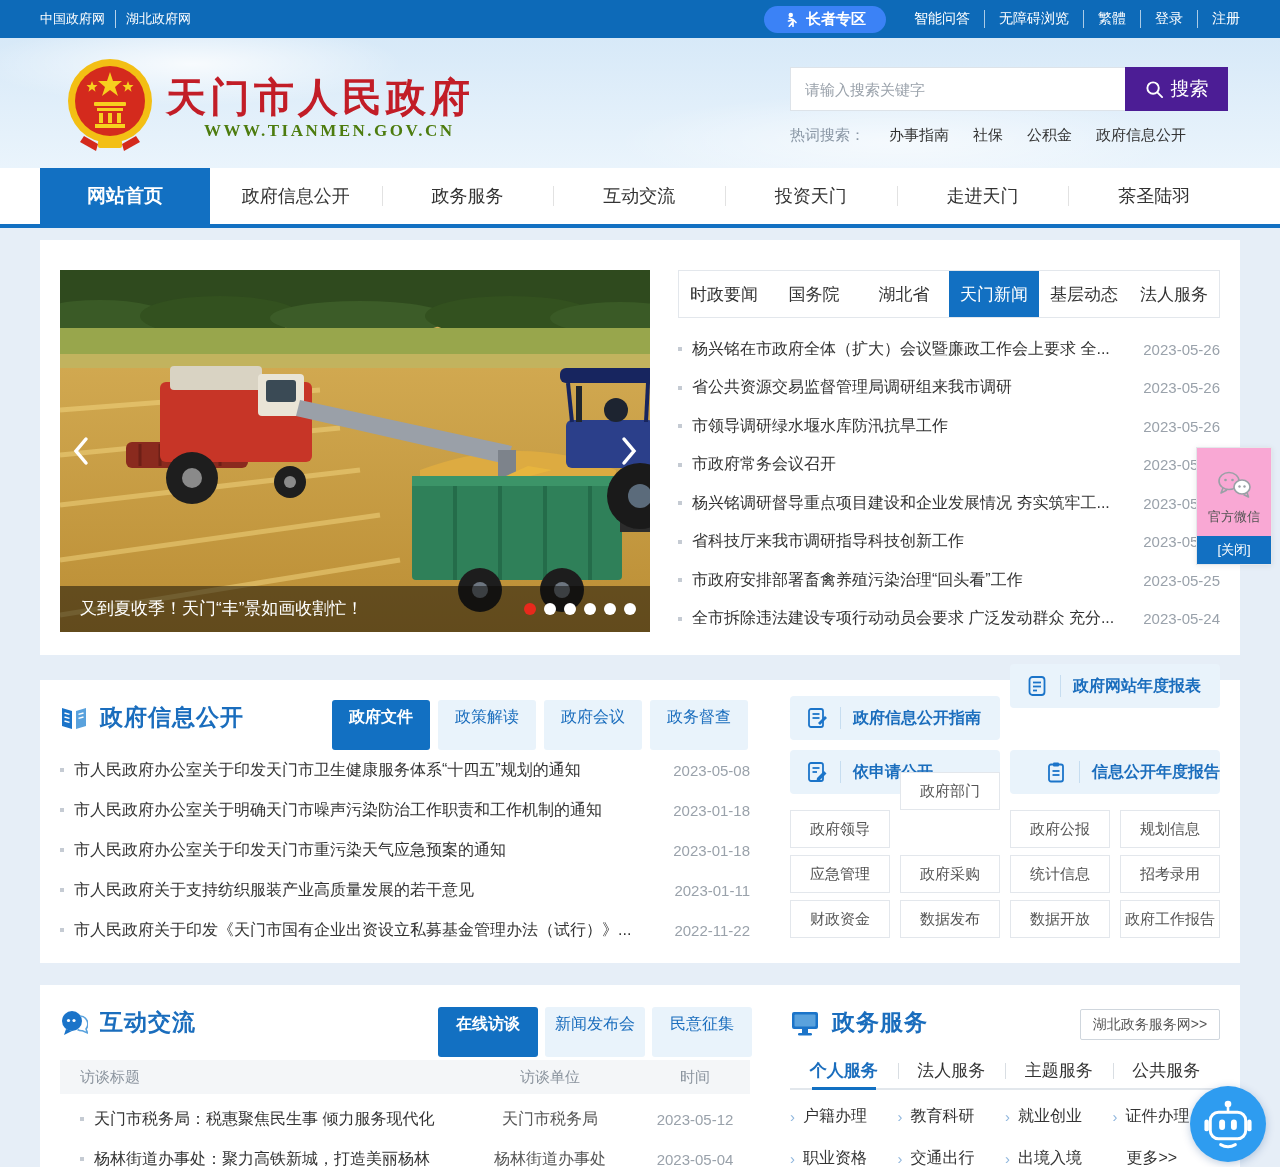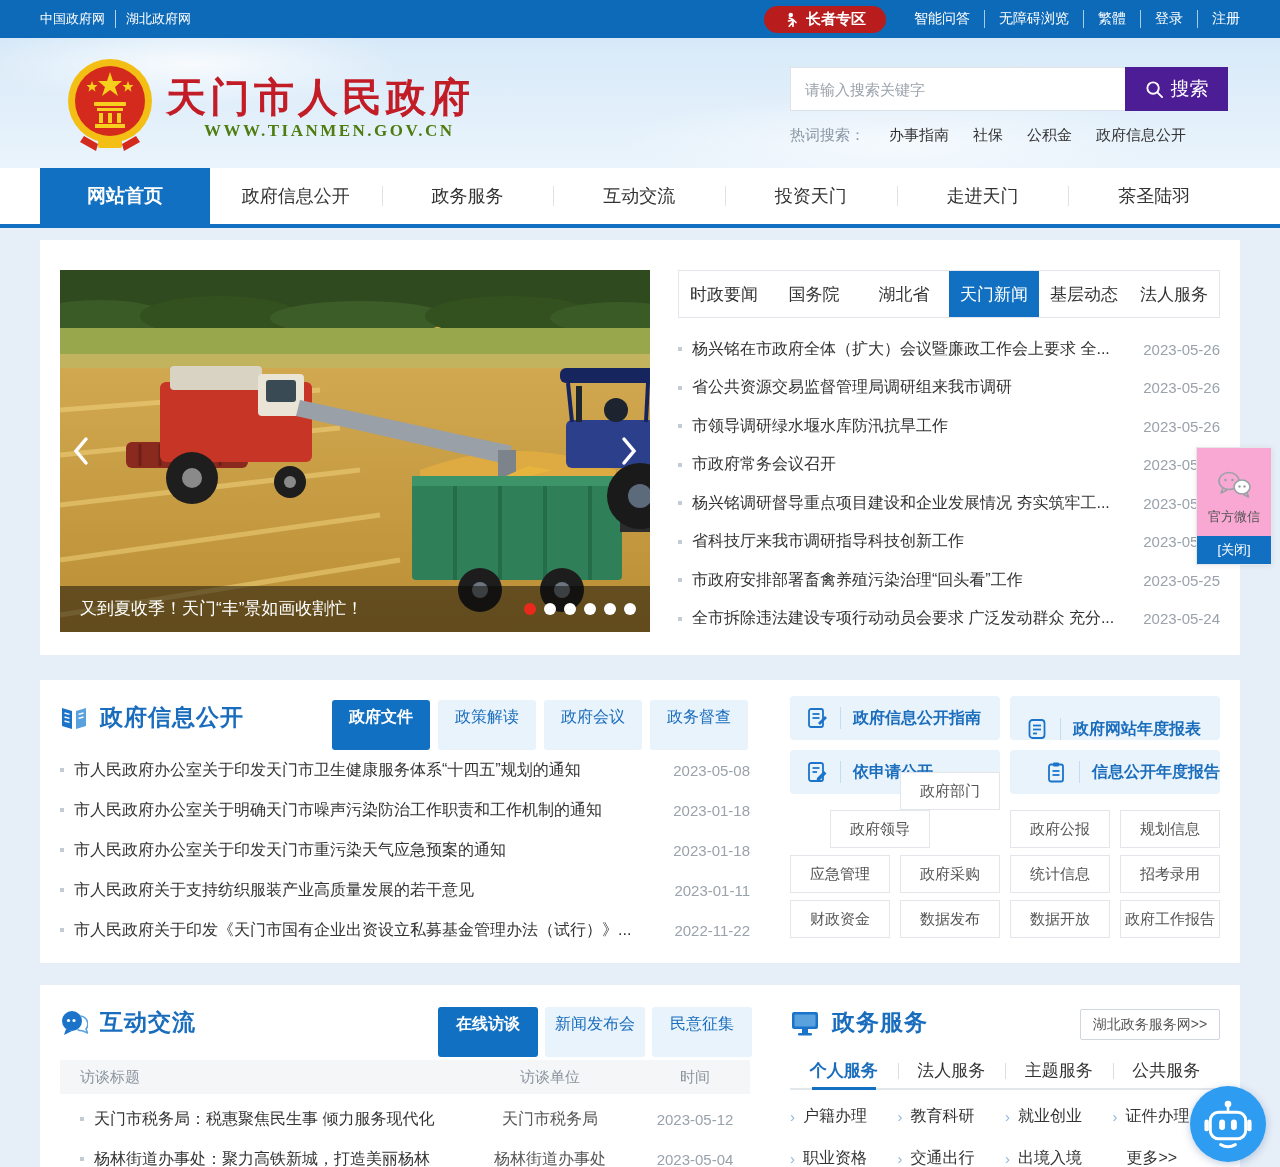--- a/index.html
+++ b/index.html
@@ -7,21 +7,21 @@
   body { font-family:"Liberation Sans","DejaVu Sans",sans-serif; background:#e6eef7; }
   .page { position:relative; width:1280px; height:1167px; overflow:hidden; background:#e6eef7; }
   .abs { position:absolute; }
 
   
   .topbar { left:0; top:0; width:1280px; height:38px; background:#0d6ab8; display:flex; align-items:center; justify-content:space-between; padding:0 40px; color:#fff; }
   .tb-left { display:flex; align-items:center; font-size:13px; }
   .tb-left .tlink { padding:0 10px; cursor:pointer; }
   .tb-left .tlink:first-child { padding-left:0; border-right:1px solid rgba(255,255,255,.7); }
   .tb-right { display:flex; align-items:center; gap:14px; font-size:14px; }
-  .elder-pill { display:inline-flex; align-items:center; gap:7px; background:#b91c1c; border-radius:14px; padding:4px 20px; font-size:15px; font-weight:bold; cursor:pointer; margin-right:14px; }
+  .elder-pill { display:inline-flex; align-items:center; gap:7px; background:#3b82f6; border-radius:14px; padding:4px 20px; font-size:15px; font-weight:bold; cursor:pointer; margin-right:14px; }
   .tb-right .rlink { cursor:pointer; padding-right:14px; border-right:1px solid rgba(255,255,255,.65); }
   .tb-right .rlink:last-child { border-right:none; padding-right:0; }
 
   
   .header-bg { left:0; top:38px; width:1280px; height:130px;
     background: radial-gradient(ellipse 300px 60px at 15% 20%, rgba(255,255,255,.8), rgba(255,255,255,0) 70%),
                 radial-gradient(ellipse 400px 70px at 70% 80%, rgba(255,255,255,.6), rgba(255,255,255,0) 70%),
                 linear-gradient(180deg,#d7e9f8,#eaf4fc); }
   .site-title { left:166px; top:70px; font-size:40px; font-weight:bold; color:#c21d27; letter-spacing:4px; }
   .site-url { left:204px; top:121px; font-family:"Liberation Serif","DejaVu Serif",serif; font-size:17px; font-weight:bold; color:#4d7c0f; letter-spacing:2.5px; }
@@ -380,21 +380,21 @@
   <div class="abs qbtn" style="left:790px;top:696px;">
     <svg width="22" height="22" viewBox="0 0 22 22">
         <rect x="3" y="2" width="14" height="18" rx="2" fill="none" stroke="#1b74c9" stroke-width="1.8"></rect>
         <line x1="6.5" y1="7" x2="13.5" y2="7" stroke="#1b74c9" stroke-width="1.8"></line>
         <line x1="6.5" y1="11" x2="13.5" y2="11" stroke="#1b74c9" stroke-width="1.8"></line>
         <path d="M12 16 L19 9 L21 11 L14 18 Z" fill="#1b74c9"></path>
       </svg>
     <span class="q-div"></span>
     <span class="q-label">政府信息公开指南</span>
   </div>
-  <div class="abs qbtn" style="left:1010px;top:696px;align-items:flex-end;">
+  <div class="abs qbtn" style="left:1010px;top:664px;">
     <svg width="22" height="22" viewBox="0 0 22 22">
         <rect x="3.5" y="2" width="15" height="18" rx="3" fill="none" stroke="#1b74c9" stroke-width="1.8"></rect>
         <line x1="7" y1="7.5" x2="15" y2="7.5" stroke="#1b74c9" stroke-width="1.8"></line>
         <line x1="7" y1="11.5" x2="15" y2="11.5" stroke="#1b74c9" stroke-width="1.8"></line>
         <line x1="7" y1="15.5" x2="11" y2="15.5" stroke="#1b74c9" stroke-width="1.8"></line>
       </svg>
     <span class="q-div"></span>
     <span class="q-label">政府网站年度报表</span>
   </div>
   <div class="abs qbtn" style="left:790px;top:750px;">
@@ -411,21 +411,21 @@
     <svg width="22" height="22" viewBox="0 0 22 22">
         <rect x="4" y="3.5" width="14" height="17" rx="2" fill="none" stroke="#1b74c9" stroke-width="1.8"></rect>
         <rect x="8" y="1.5" width="6" height="4" rx="1" fill="#1b74c9"></rect>
         <line x1="7.5" y1="10" x2="14.5" y2="10" stroke="#1b74c9" stroke-width="1.8"></line>
         <line x1="7.5" y1="14" x2="14.5" y2="14" stroke="#1b74c9" stroke-width="1.8"></line>
       </svg>
     <span class="q-div"></span>
     <span class="q-label">信息公开年度报告</span>
   </div>
 
-  <div class="abs gbtn" style="left:790px;top:810px;margin-left:40px;">政府领导</div>
+  <div class="abs gbtn" style="left:790px;top:810px;">政府领导</div>
   <div class="abs gbtn" style="left:900px;top:772px;">政府部门</div>
   <div class="abs gbtn" style="left:1010px;top:810px;">政府公报</div>
   <div class="abs gbtn" style="left:1120px;top:810px;">规划信息</div>
   <div class="abs gbtn" style="left:790px;top:855px;">应急管理</div>
   <div class="abs gbtn" style="left:900px;top:855px;">政府采购</div>
   <div class="abs gbtn" style="left:1010px;top:855px;">统计信息</div>
   <div class="abs gbtn" style="left:1120px;top:855px;">招考录用</div>
   <div class="abs gbtn" style="left:790px;top:900px;">财政资金</div>
   <div class="abs gbtn" style="left:900px;top:900px;">数据发布</div>
   <div class="abs gbtn" style="left:1010px;top:900px;">数据开放</div>

